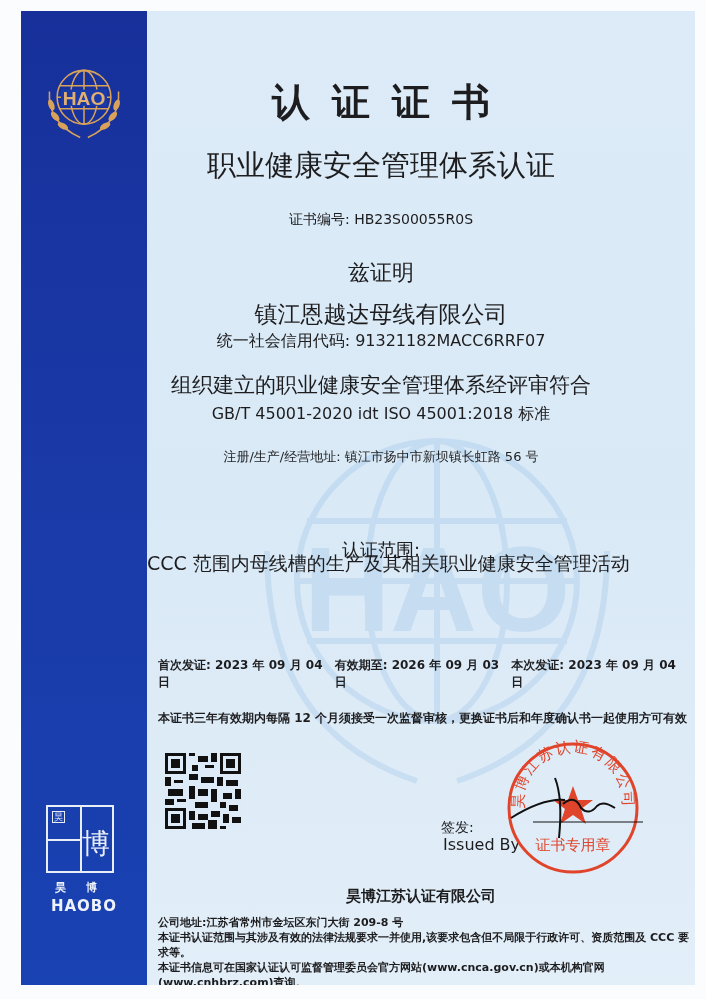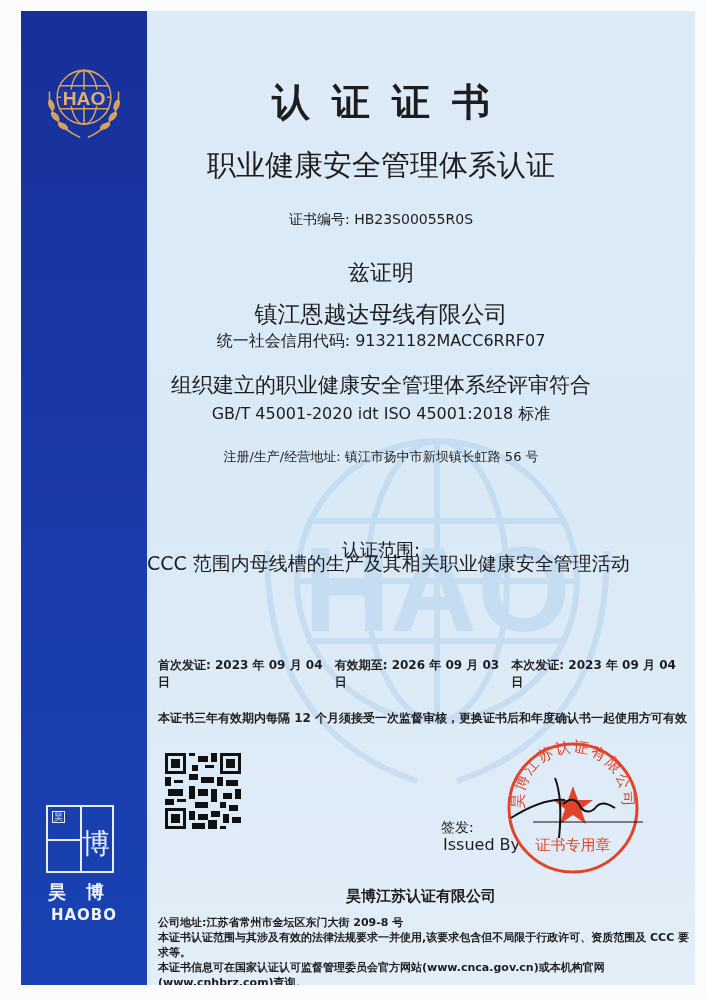--- a/index.html
+++ b/index.html
@@ -26,21 +26,21 @@
   .rule{position:absolute;top:699px;left:11px;width:532px;font-size:12px;font-weight:bold;white-space:nowrap;}
   .qr{position:absolute;left:18px;top:742px;width:76px;height:76px;}
   .sign-lbl{position:absolute;left:294px;top:808px;font-size:14px;}
   .sign-en{position:absolute;left:296px;top:824px;font-size:16px;}
   .seal{position:absolute;left:356px;top:727px;width:140px;height:140px;}
   .issuer{position:absolute;top:876px;left:0;width:548px;text-align:center;font-size:15px;font-weight:bold;}
   .foot{position:absolute;left:11px;top:904px;width:536px;font-size:11px;font-weight:bold;line-height:15px;}
   .logo-top{position:absolute;left:14px;top:44px;width:98px;height:96px;}
   .hb-box{position:absolute;left:46px;top:805px;width:68px;height:68px;border:2px solid #e8eef8;box-sizing:border-box;}
   .hb-text{position:absolute;left:21px;top:880px;width:126px;text-align:center;color:#eef2fa;}
-  .hb-cn{font-size:18px;font-weight:bold;letter-spacing:20px;padding-left:4px;}
+  .hb-cn{font-size:11px;font-weight:bold;letter-spacing:20px;padding-left:4px;}
   .hb-en{font-size:15px;font-weight:bold;letter-spacing:1px;margin-top:2px;}
 </style>
 </head>
 <body>
 
 <div class="band">
   <svg class="logo-top" viewBox="0 0 100 100">
     <g fill="none" stroke="#d9a25a" stroke-width="1.6">
       <ellipse cx="50" cy="44" rx="28" ry="28"></ellipse>
       <ellipse cx="50" cy="44" rx="14" ry="28"></ellipse>

